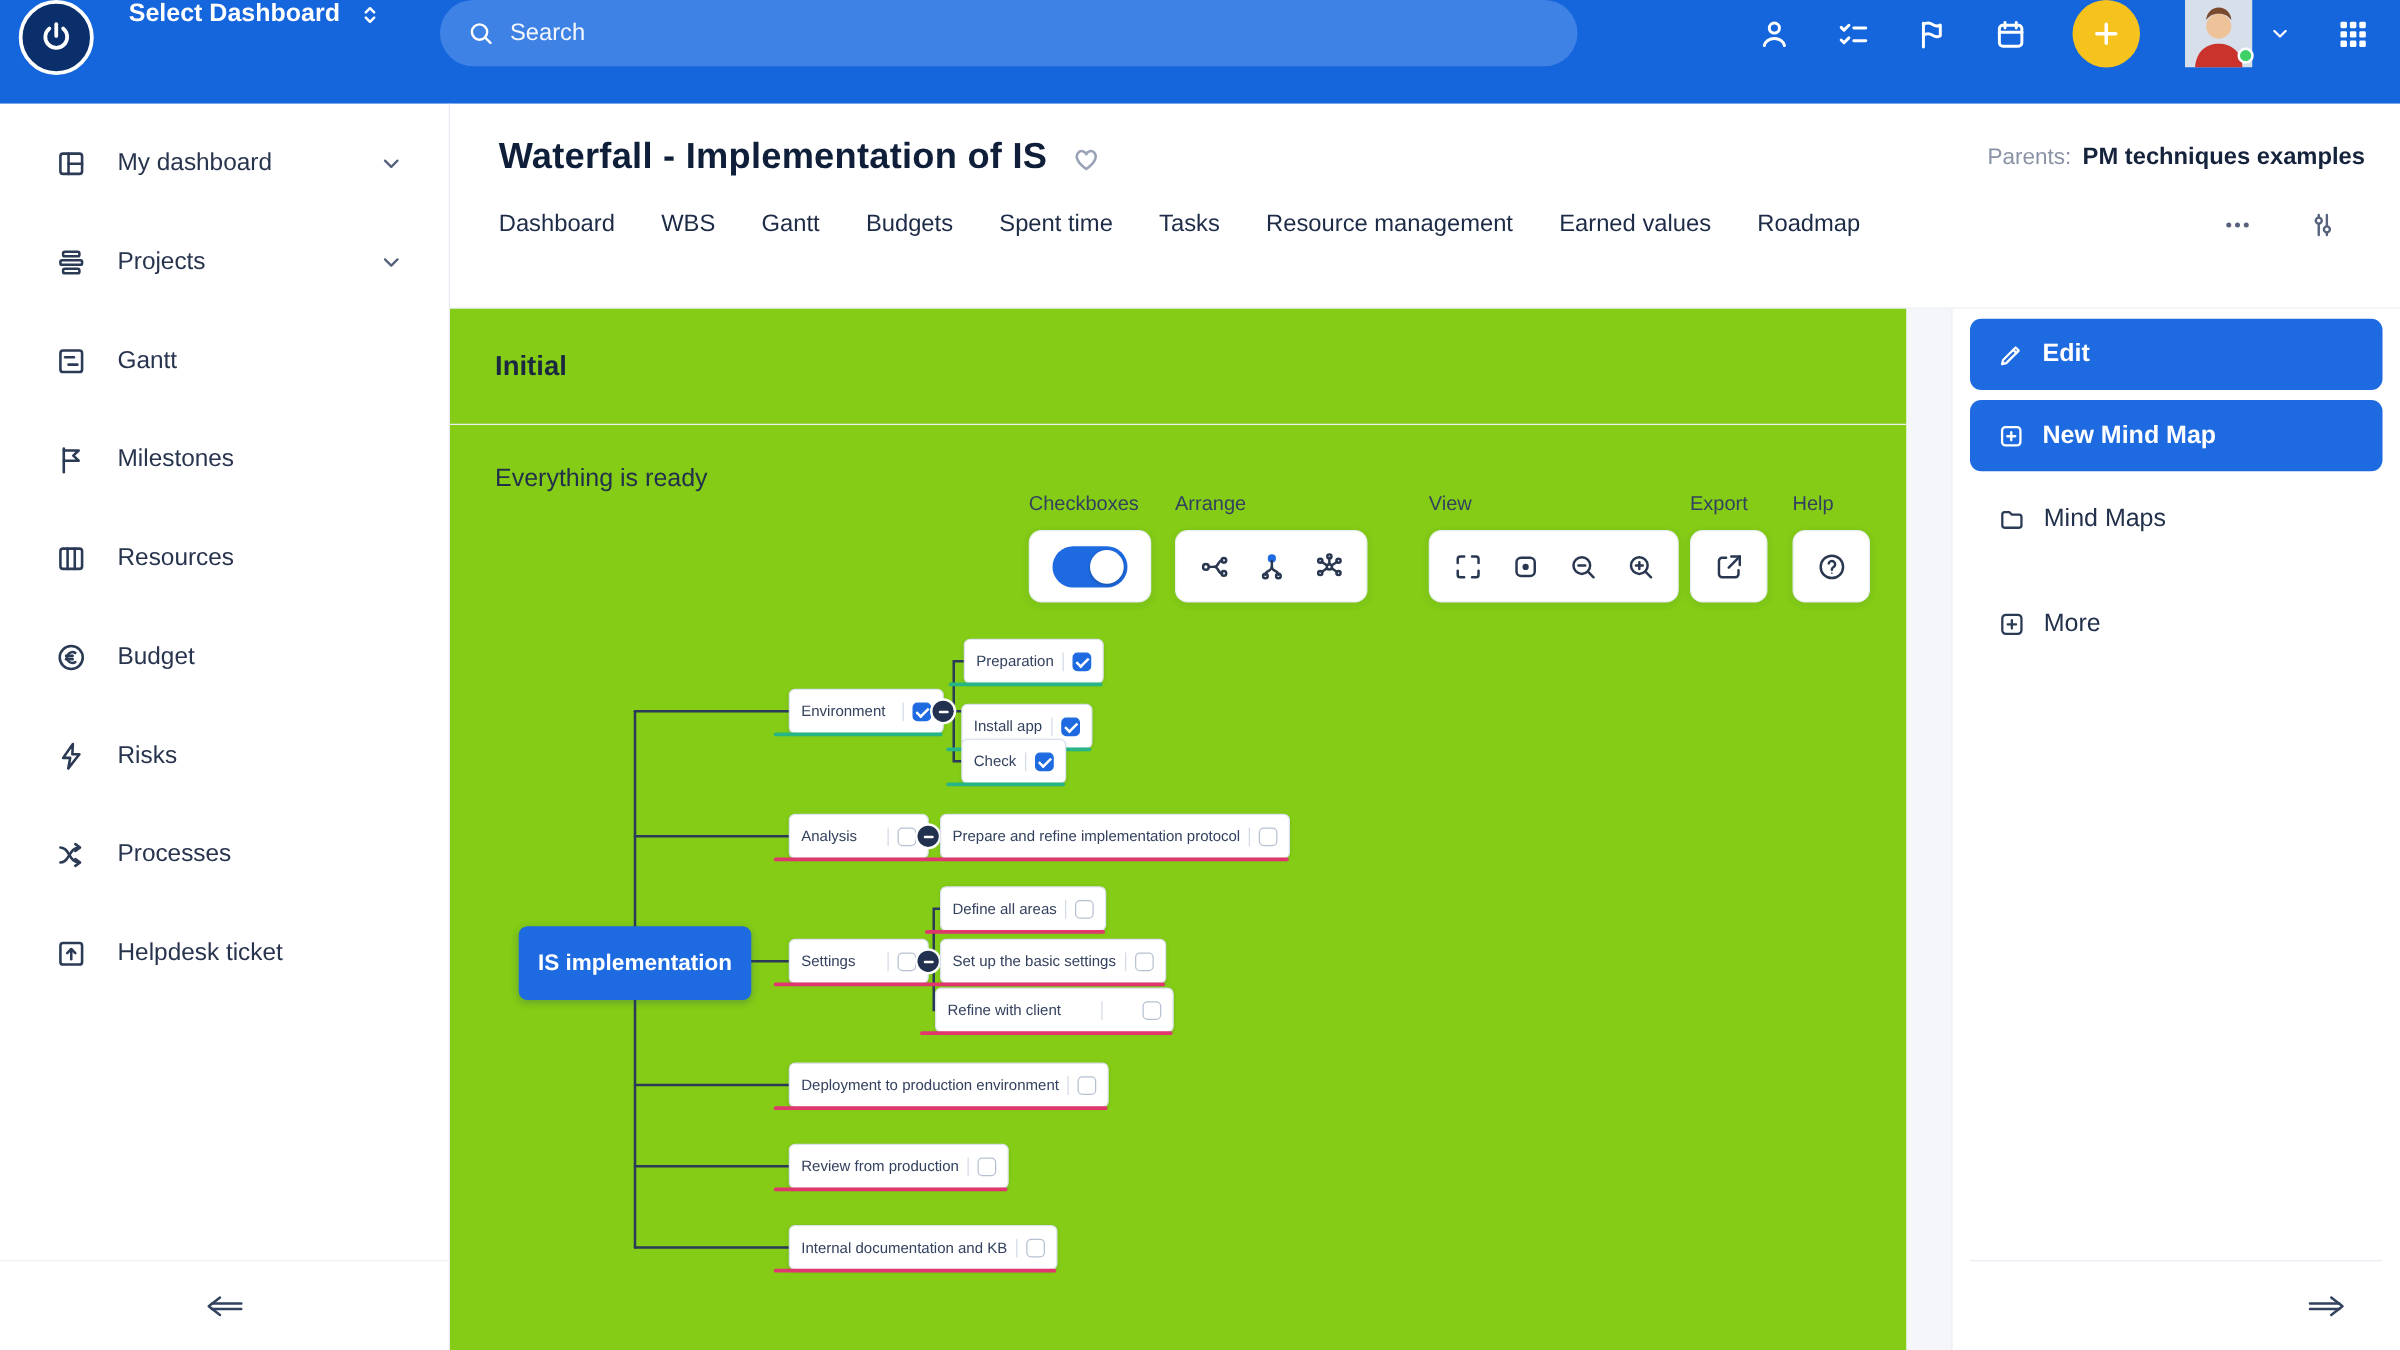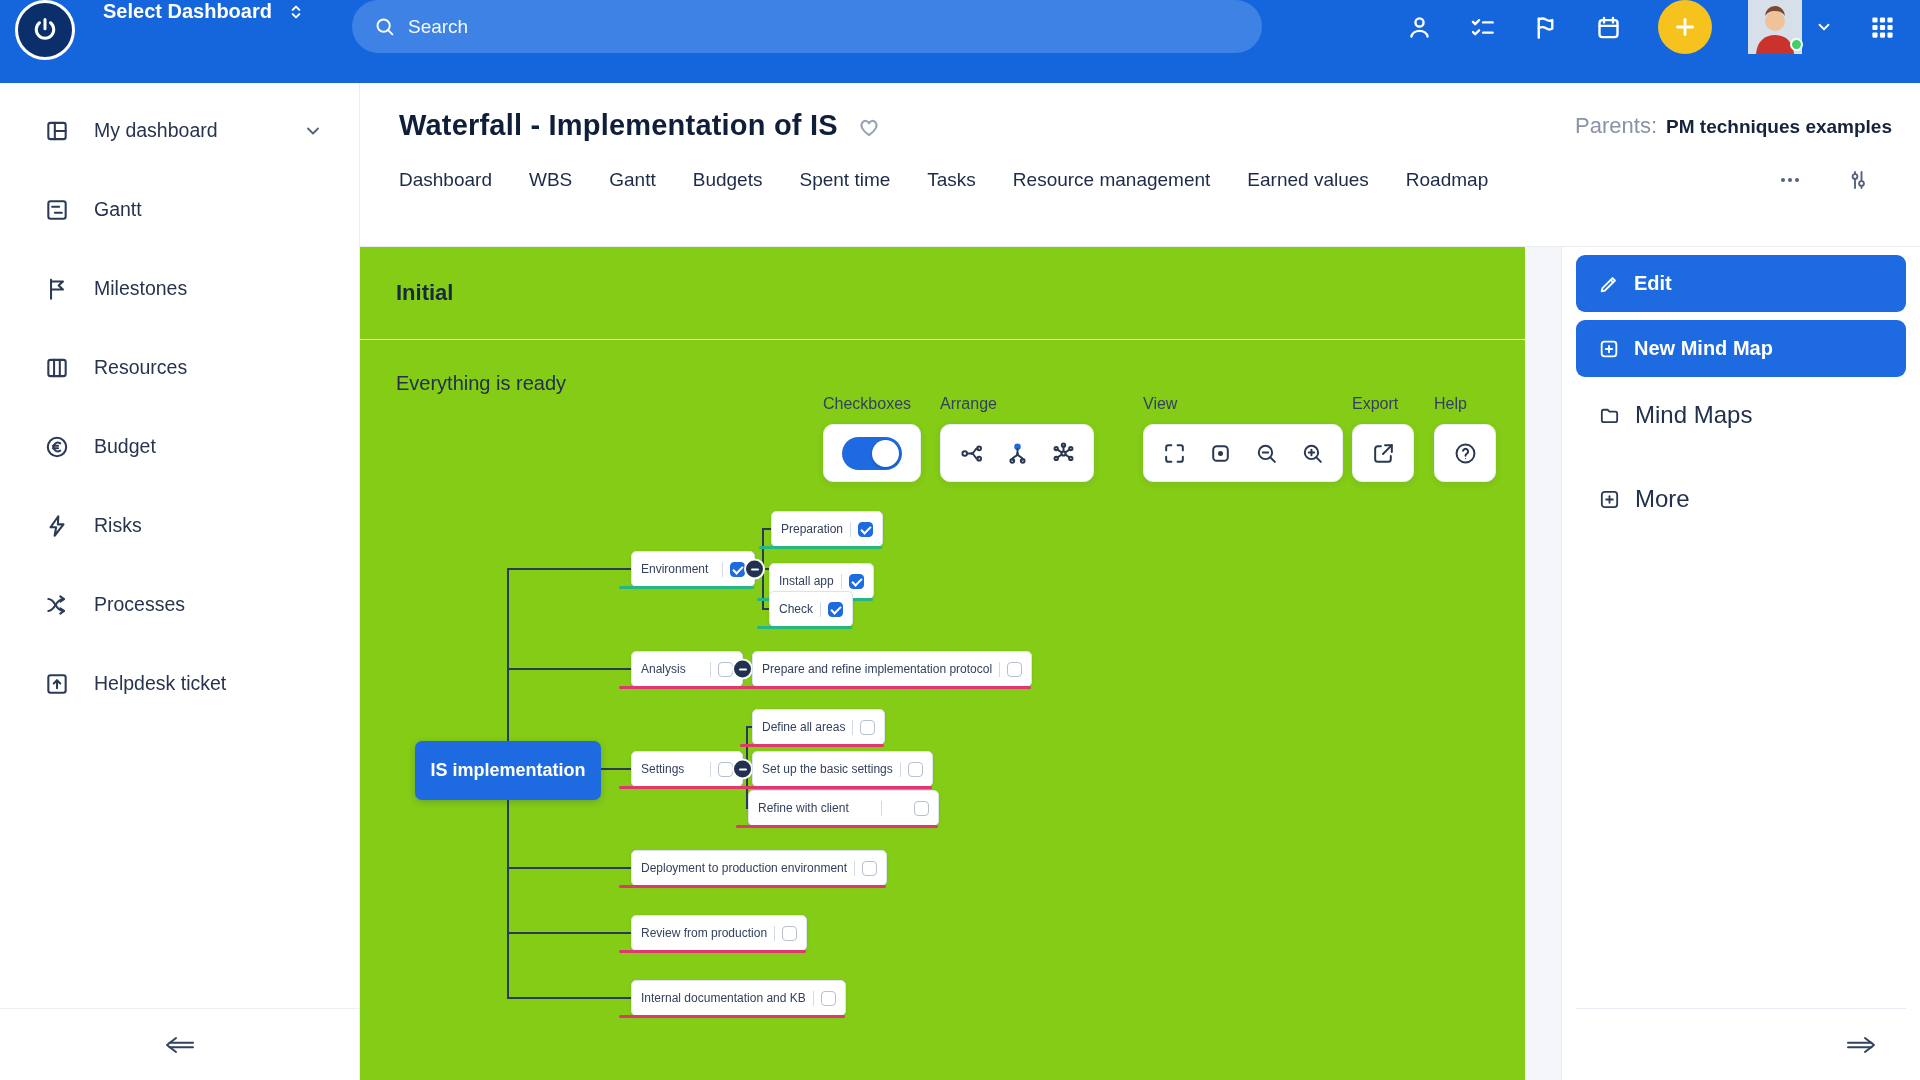--- a/index.html
+++ b/index.html
@@ -34,21 +34,21 @@
   .side-item .chev { margin-left:auto; width:20px; height:20px; color:#56627c; display:flex; }
   .side-footer { margin-top:auto; border-top:1px solid #eceff4; height:72px; display:flex; align-items:center; justify-content:center; color:#33425e; }
 
   
   .main-col { flex:1; display:flex; flex-direction:column; min-width:0; }
   .proj-header { height:164px; flex:none; border-bottom:1px solid #e9ecf2; padding:26px 28px 0 39px; background:#fff; }
   .title-row { display:flex; align-items:center; }
   .page-title { font-size:29px; font-weight:700; color:#0f1f3a; letter-spacing:.2px; }
   .heart { margin-left:18px; width:26px; height:26px; color:#9aa3b5; display:flex; }
   .parents { margin-left:auto; display:flex; align-items:baseline; gap:9px; }
-  .parents .plabel { color:#8a93a6; font-size:22px; }
+  .parents .plabel { color:#8a93a6; font-size:18px; }
   .parents .pvalue { color:#16233c; font-size:19px; font-weight:700; }
   .tabs-row { margin-top:26px; display:flex; align-items:center; gap:37px; font-size:19px; color:#1d2b47; font-weight:500; }
   .tab { cursor:pointer; white-space:nowrap; }
   .tabs-icons { margin-left:auto; display:flex; align-items:center; gap:44px; padding-right:22px; }
   .tabs-icons .ticn { width:24px; height:24px; color:#56627c; display:flex; cursor:pointer; }
 
   .content-row { flex:1; display:flex; min-height:0; }
   .main-area { width:1165px; flex:none; position:relative; background:#84cc16; }
   .gutter { width:36px; flex:none; background:#f4f6fa; }
 
@@ -79,21 +79,21 @@
   .mm-check[data-checked="true"] { background:#1e6ae0; border-color:#1e6ae0; }
   .mm-check[data-checked="true"]::after { content:""; position:absolute; left:4.4px; top:1.4px; width:4px; height:8px; border:solid #fff; border-width:0 2px 2px 0; transform:rotate(45deg); }
   .mm-collapse { position:absolute; right:-9px; top:50%; transform:translateY(-50%); width:17px; height:17px; border-radius:50%; background:#21314f; box-shadow:0 0 0 2px #fff; display:flex; align-items:center; justify-content:center; }
   .mm-collapse::after { content:""; width:8px; height:2px; background:#fff; border-radius:1px; }
 
   
   .right-panel { flex:1; background:#fff; border-left:1px solid #e9ecf2; display:flex; flex-direction:column; padding:8px 14px 0; }
   .rp-btn { height:57px; border:none; border-radius:9px; background:#1e6ae0; color:#fff; font-family:inherit; font-size:20px; font-weight:600; display:flex; align-items:center; gap:14px; padding:0 22px; cursor:pointer; }
   .rp-btn + .rp-btn { margin-top:8px; }
   .rp-btn .bicn { width:22px; height:22px; display:flex; }
-  .rp-row { height:54px; display:flex; align-items:center; gap:14px; padding:0 22px; font-size:24px; font-weight:500; color:#22304b; cursor:pointer; border-radius:9px; }
+  .rp-row { height:54px; display:flex; align-items:center; gap:14px; padding:0 22px; font-size:20px; font-weight:500; color:#22304b; cursor:pointer; border-radius:9px; }
   .rp-row .ricn { width:23px; height:23px; color:#2b3a55; display:flex; }
   .rp-row.maps { margin-top:11px; }
   .rp-row.more { margin-top:30px; }
   .rp-footer { margin-top:auto; border-top:1px solid #e9ecf2; height:72px; display:flex; align-items:center; justify-content:flex-end; padding-right:28px; color:#33425e; }
 
   svg { display:block; }
 </style>
 </head>
 <body>
 
@@ -194,20 +194,35 @@
     <div class="sidebar">
       <div class="side-item">
         <span class="icn">
             <svg viewBox="0 0 24 24" fill="none" stroke="currentColor" stroke-width="1.9" stroke-linecap="round">
               <rect x="4" y="4.5" width="16" height="15" rx="2"></rect>
               <path d="M10 4.5 V19.5"></path>
               <path d="M10 12 H20"></path>
             </svg>
           </span>
         <span>My dashboard</span>
+        <span class="chev">
+            <svg viewBox="0 0 24 24" fill="none" stroke="currentColor" stroke-width="2.2" stroke-linecap="round" stroke-linejoin="round">
+              <path d="M6 9 L12 15 L18 9"></path>
+            </svg>
+          </span>
+      </div>
+      <div class="side-item">
+        <span class="icn">
+            <svg viewBox="0 0 24 24" fill="none" stroke="currentColor" stroke-width="1.9" stroke-linecap="round">
+              <rect x="6" y="4" width="12" height="3.4" rx="1.2"></rect>
+              <rect x="4" y="10.3" width="16" height="3.4" rx="1.2"></rect>
+              <rect x="6" y="16.6" width="12" height="3.4" rx="1.2"></rect>
+            </svg>
+          </span>
+        <span>Projects</span>
         <span class="chev">
             <svg viewBox="0 0 24 24" fill="none" stroke="currentColor" stroke-width="2.2" stroke-linecap="round" stroke-linejoin="round">
               <path d="M6 9 L12 15 L18 9"></path>
             </svg>
           </span>
       </div>
       <div class="side-item">
         <span class="icn">
             <svg viewBox="0 0 24 24" fill="none" stroke="currentColor" stroke-width="1.9" stroke-linecap="round">
               <rect x="4" y="4" width="16" height="16" rx="2"></rect>

